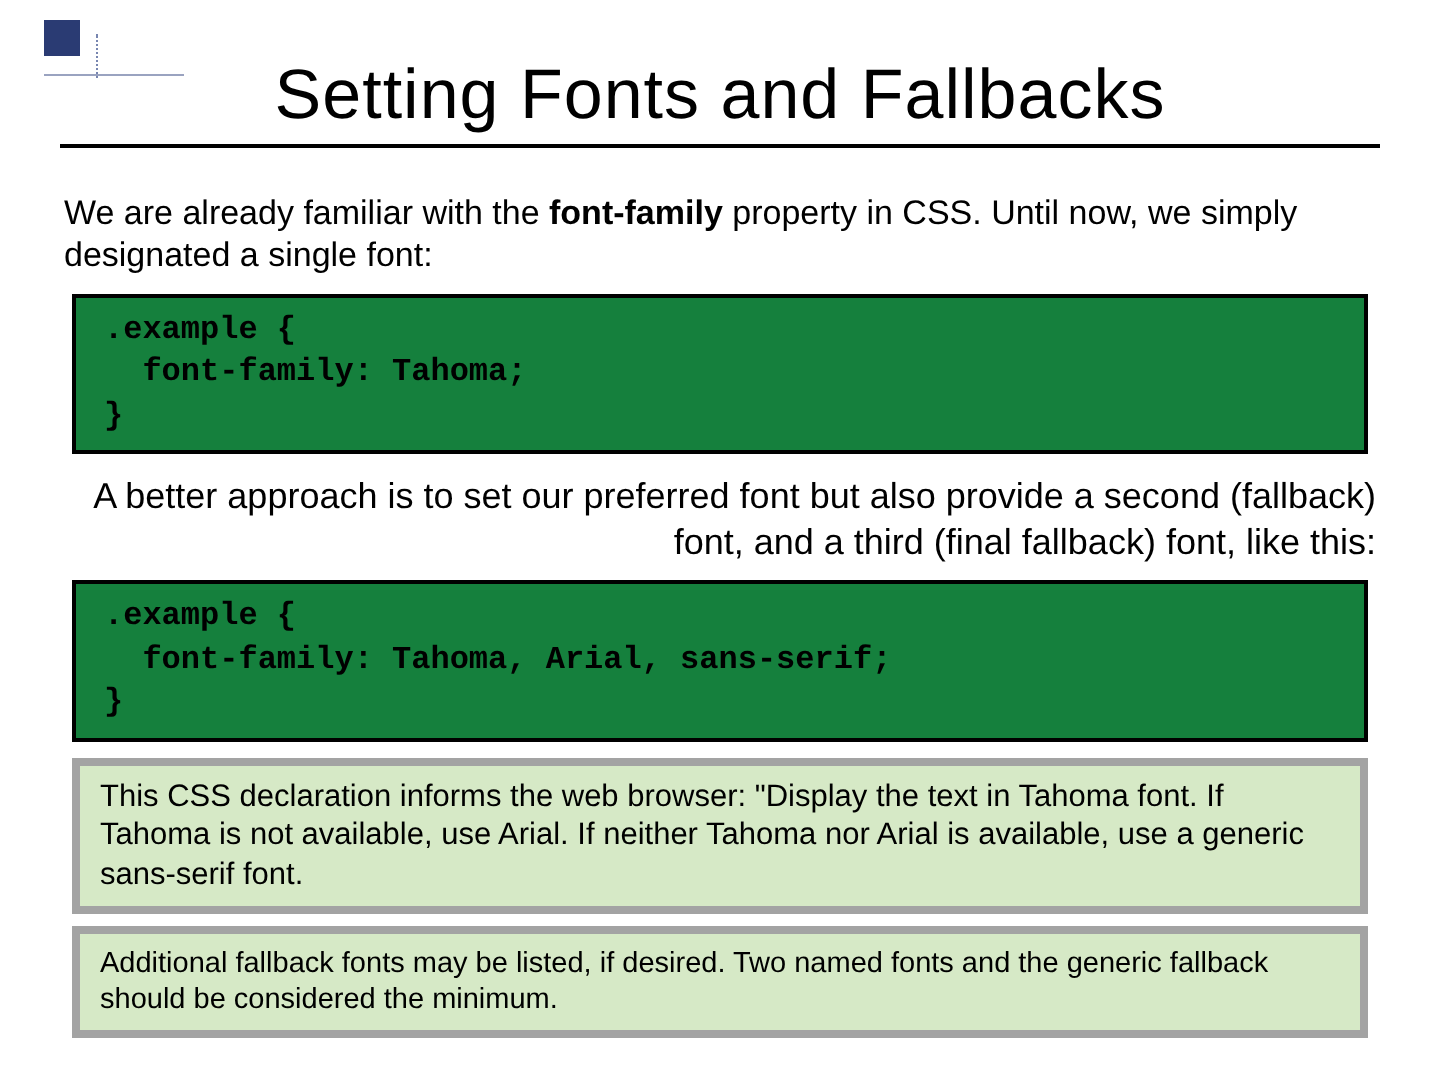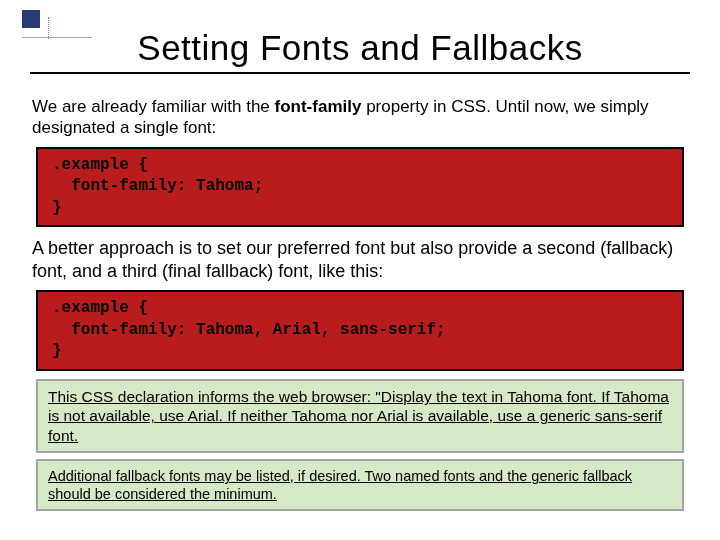--- a/index.html
+++ b/index.html
@@ -58,40 +58,40 @@
   }
   p.bodytext {
     font-size: 17px;
     line-height: 1.25;
     margin: 22px 2px 8px 2px;
   }
   p.bodytext2 {
     font-size: 18px;
     line-height: 1.25;
     margin: 10px 2px 8px 2px;
+    text-align: right;
   }
   .codebox {
-    background: #b91c1c;
+    background: #15803d;
     border: 2px solid #000;
     padding: 6px 10px 6px 14px;
     margin: 4px 6px 8px 6px;
     font-family: "Courier New", Courier, monospace;
     font-size: 16px;
     font-weight: bold;
     line-height: 1.35;
     white-space: pre;
   }
   .notebox {
     background: #d6e9c6;
-    border: 2px solid #a3a3a3;
+    border: 4px solid #a3a3a3;
     padding: 6px 10px;
     margin: 6px 6px 2px 6px;
     font-size: 15.5px;
     line-height: 1.25;
-    text-decoration: underline;
   }
   .notebox.small {
     font-size: 14.5px;
     padding: 6px 10px;
   }
   b.kw { font-weight: bold; }
 </style>
 </head>
 <body>
 

